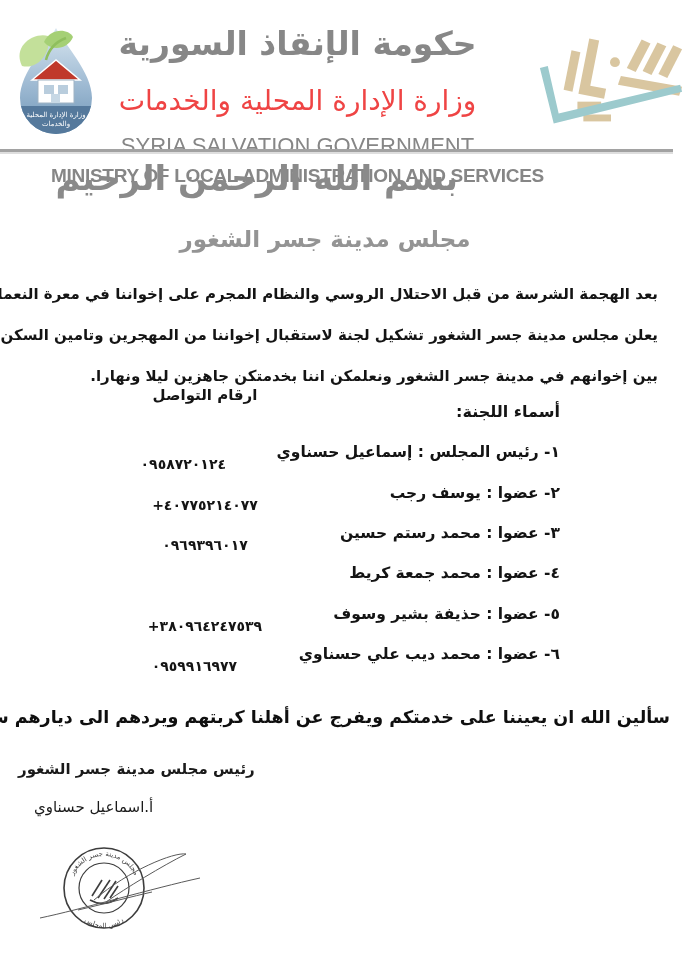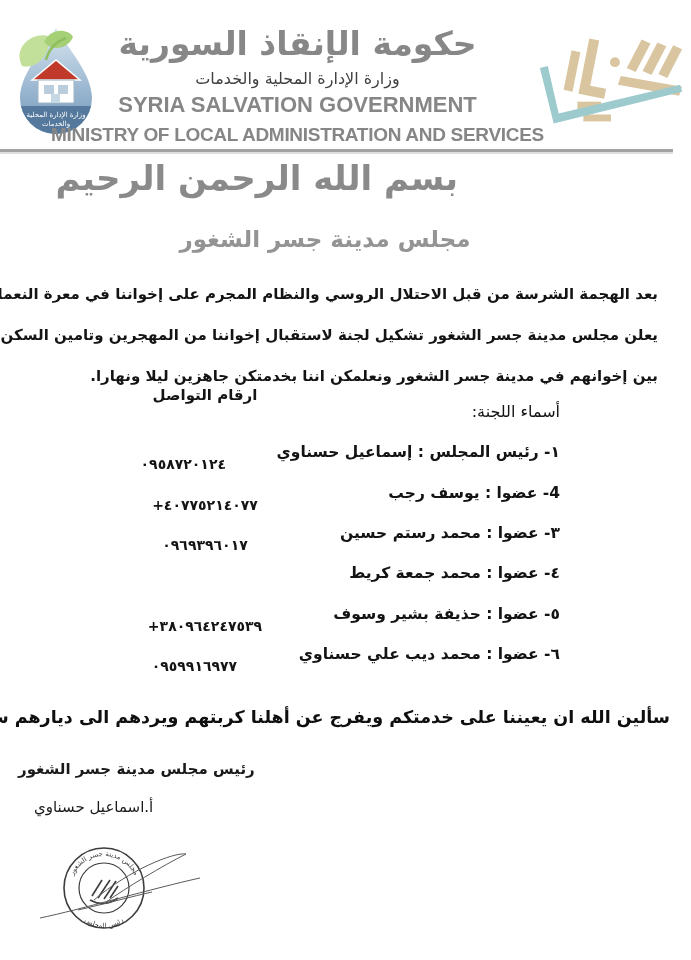--- a/index.html
+++ b/index.html
@@ -4,38 +4,38 @@
 <style>
   * { margin:0; padding:0; box-sizing:border-box; }
   body { background:#e8e8e8; font-family:"DejaVu Sans", sans-serif; }
   .page {
     position:relative; width:691px; height:960px; margin:0 auto;
     background:#ffffff; overflow:hidden;
   }
   
   .hdr-center { position:absolute; left:25px; top:22px; width:545px; text-align:center; color:#878787; }
   .org-ar { font-size:33px; font-weight:bold; line-height:1.35; letter-spacing:1px; }
-  .ministry-ar { font-size:16px; line-height:1.3; margin-top:2px; color:#404040; }
-  .org-en { font-family:"Liberation Sans", sans-serif; font-size:22px; font-weight:bold; letter-spacing:0px; margin-top:3px; color:#868686; }
+  .ministry-ar { font-size:28px; line-height:1.3; margin-top:16px; color:#ef4444; }
+  .org-en { font-family:"Liberation Sans", sans-serif; font-size:22px; font-weight:normal; letter-spacing:0px; margin-top:14px; color:#868686; }
   .ministry-en { font-family:"Liberation Sans", sans-serif; font-size:19px; font-weight:bold; letter-spacing:-0.3px; margin-top:6px; color:#868686; white-space:nowrap; }
   .logo-left { position:absolute; left:6px; top:24px; width:100px; height:118px; }
   .logo-right { position:absolute; left:532px; top:10px; width:158px; height:128px; }
   .hdr-rule { position:absolute; top:149px; left:0; width:673px; height:3px; background:#a2a2a2; box-shadow:0 2px 0 #dedede; }
   
   .basmala { position:absolute; top:158px; left:0; width:458px; 
              font-size:34px; font-weight:bold; color:#8a8a8a; direction:rtl; }
   .council-title { position:absolute; top:226px; left:95px; width:460px; text-align:center;
              font-size:23px; font-weight:bold; color:#949494; direction:rtl; }
   
   .body-block { position:absolute; top:274px; right:33px; left:14px; direction:rtl; text-align:right;
              color:#141414; font-weight:bold; font-size:15px; }
   .body-line { line-height:41px; white-space:nowrap; }
   
   .names-header { position:absolute; top:402px; right:131px; direction:rtl;
-             font-weight:normal; font-size:16px; color:#141414; }
+             font-weight:bold; font-size:16px; color:#141414; }
   .phones-header { position:absolute; top:386px; left:90px; width:230px; text-align:center;
              direction:rtl; font-weight:bold; font-size:15px; color:#141414; }
   .committee-rows { position:absolute; top:432px; right:131px; left:90px; direction:rtl; }
   .member-row { display:flex; justify-content:space-between; align-items:center; height:40.4px; }
   .member-name { font-weight:bold; font-size:15.5px; color:#141414; white-space:nowrap; }
   .member-phone { width:230px; text-align:center; direction:ltr; font-weight:bold;
              font-size:14px; letter-spacing:1px; color:#141414; white-space:nowrap;margin-top:24px; }
   
   .closing { position:absolute; top:707px; right:21px; left:8px; direction:rtl; text-align:right;
              font-weight:bold; font-size:17.5px; color:#0f0f0f; white-space:nowrap; }
@@ -117,21 +117,21 @@
 
   <div class="names-header">أسماء اللجنة:</div>
   <div class="phones-header">ارقام التواصل</div>
 
   <div class="committee-rows">
     <div class="member-row">
       <span class="member-name">١- رئيس المجلس : إسماعيل حسناوي</span>
       <span class="member-phone">٠٩٥٨٧٢٠١٢٤</span>
     </div>
     <div class="member-row">
-      <span class="member-name">4- عضوا :  يوسف رجب</span>
+      <span class="member-name">٢- عضوا :  يوسف رجب</span>
       <span class="member-phone">+٤٠٧٧٥٢١٤٠٧٧</span>
     </div>
     <div class="member-row">
       <span class="member-name">٣- عضوا  : محمد رستم حسين</span>
       <span class="member-phone">٠٩٦٩٣٩٦٠١٧</span>
     </div>
     <div class="member-row">
       <span class="member-name">٤- عضوا : محمد جمعة كريط</span>
     </div>
     <div class="member-row">

